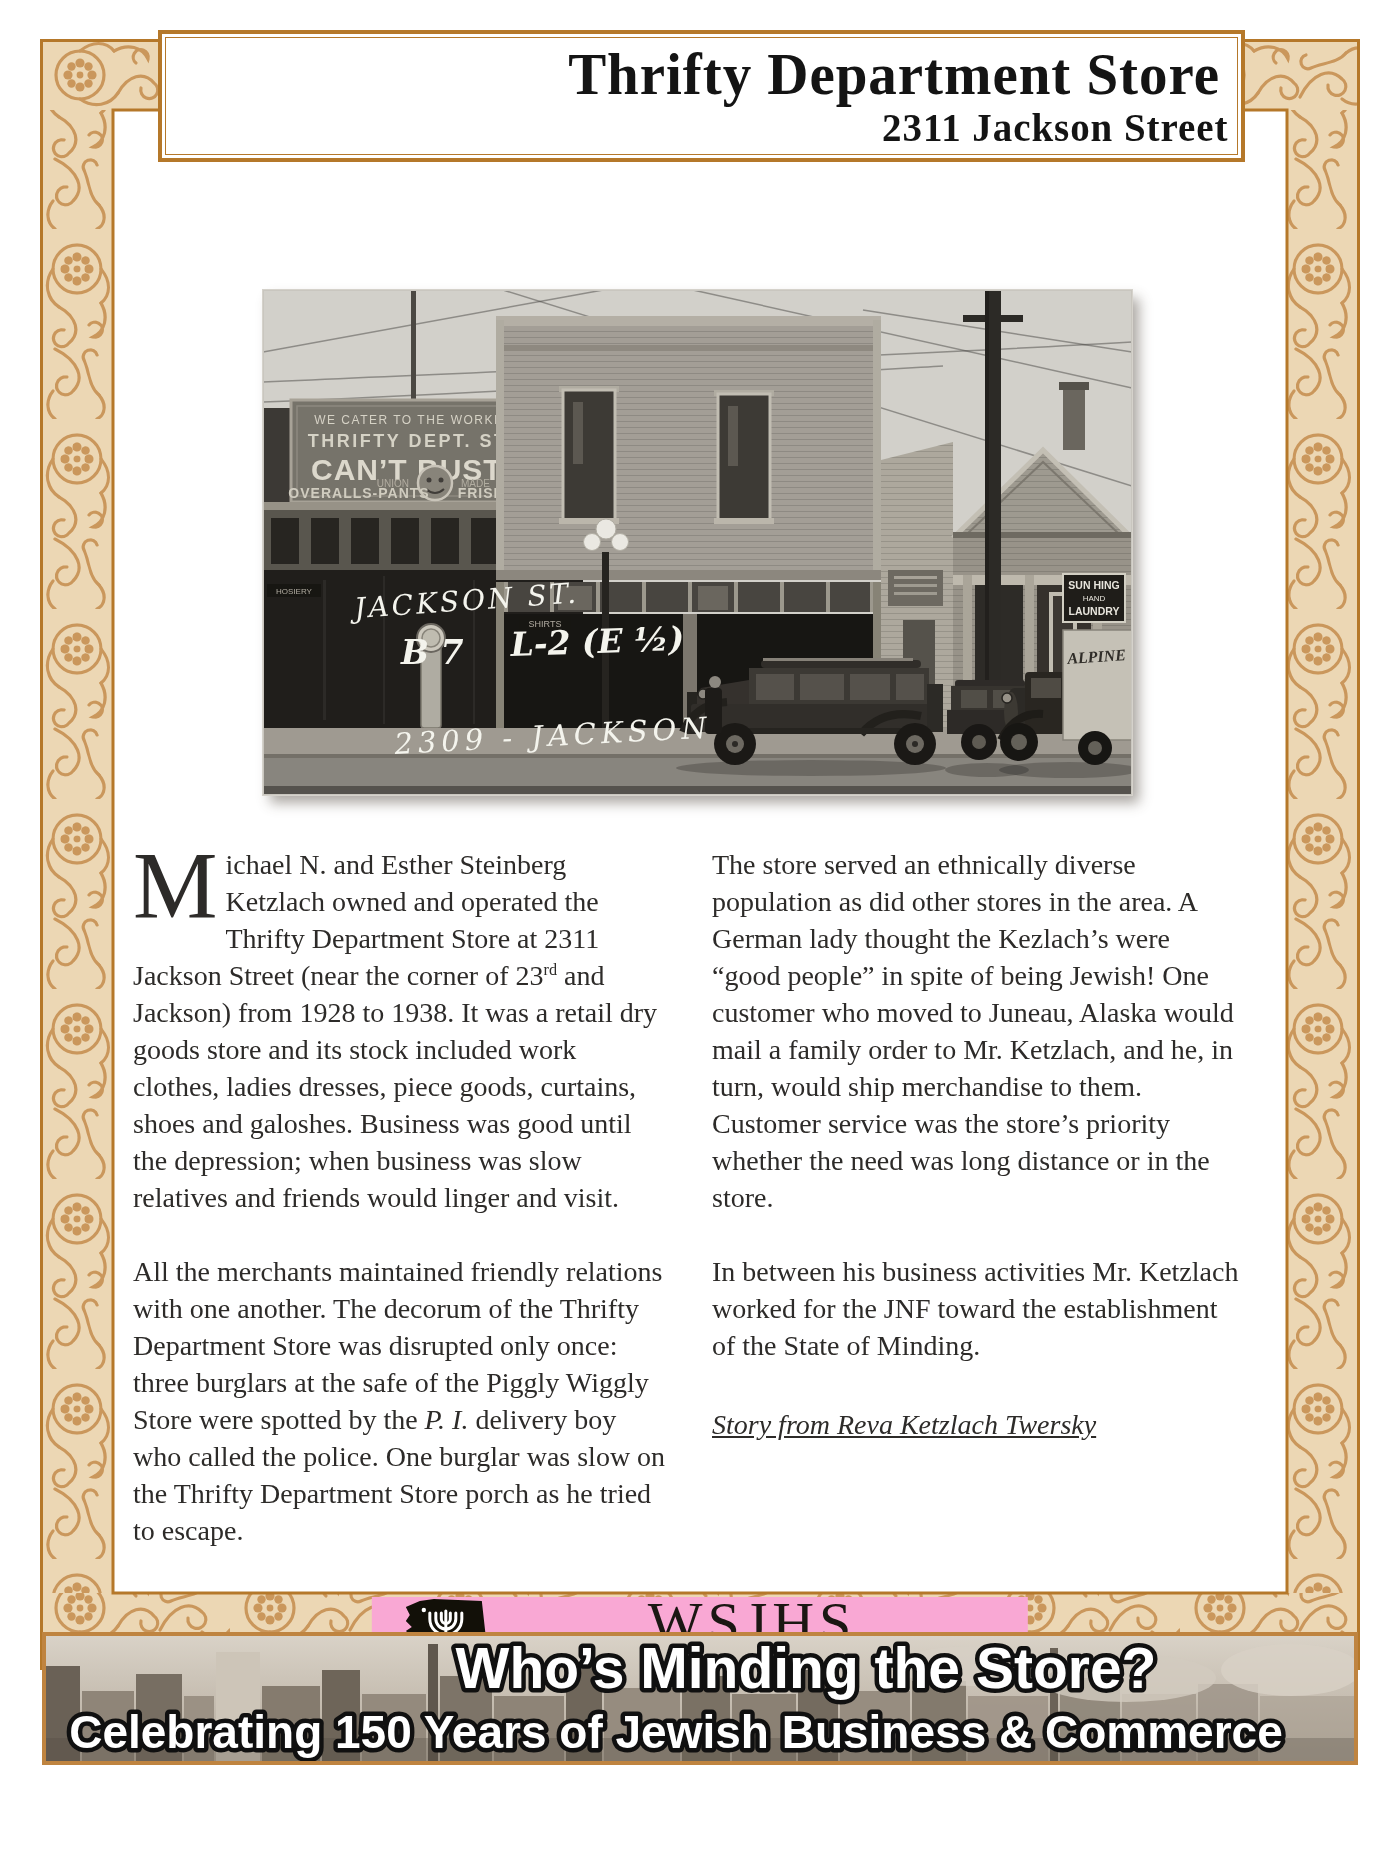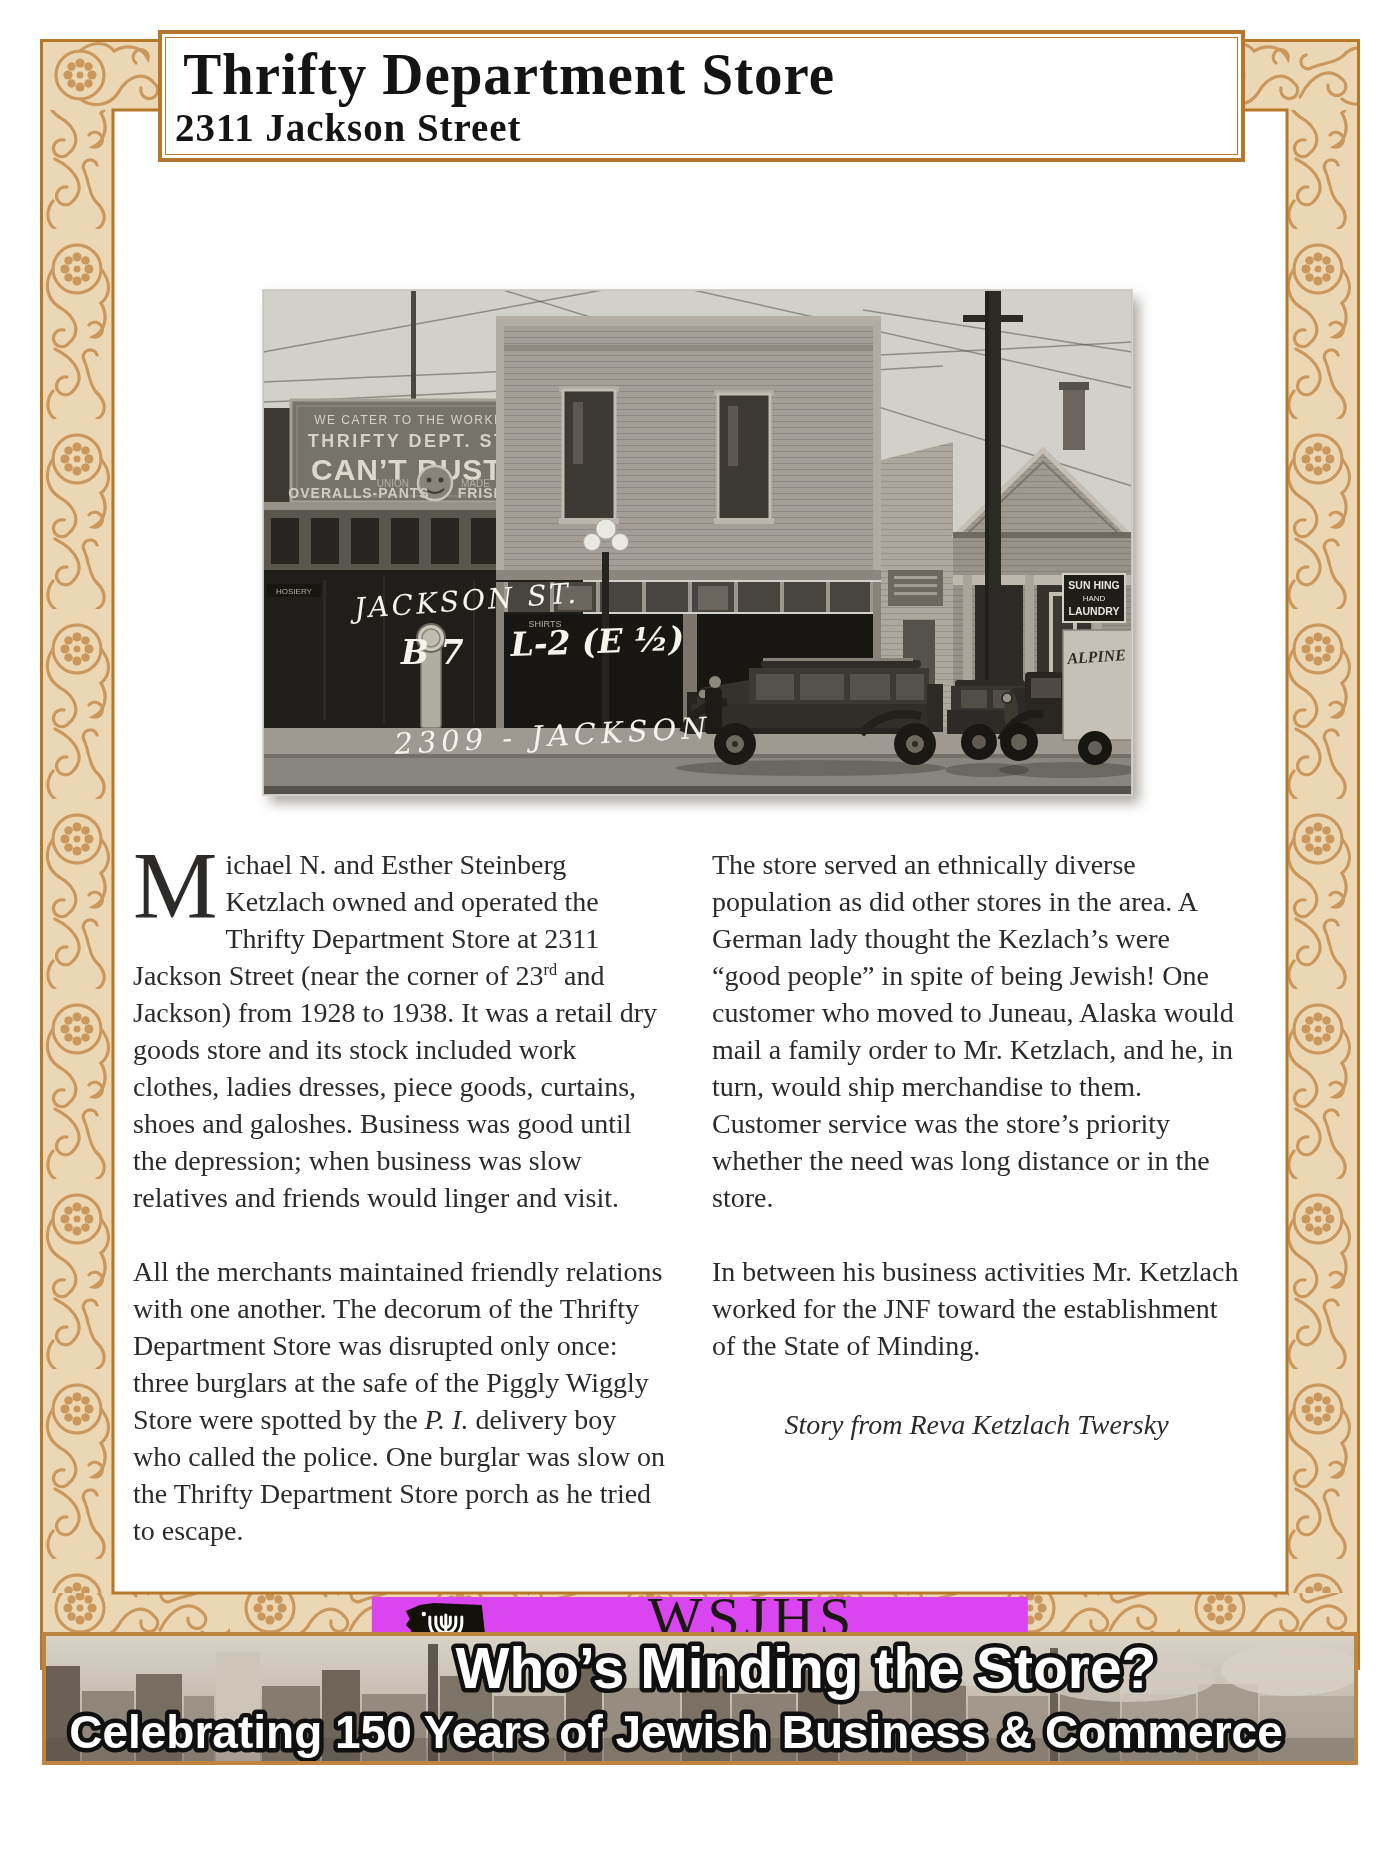--- a/index.html
+++ b/index.html
@@ -6,43 +6,43 @@
   .page{position:relative;width:1400px;height:1867px;background:#ffffff;overflow:hidden;
         font-family:"Liberation Serif",serif;}
 
   
   .frame{position:absolute;left:40px;top:39px;z-index:1;}
 
   
   .title-box{position:absolute;left:158px;top:30px;width:1087px;height:132px;
              background:#ffffff;border:4px solid #b5782a;box-sizing:border-box;z-index:3;}
   .title-inner{position:absolute;inset:3px;border:1px solid #b5782a;
-               display:flex;flex-direction:column;align-items:flex-start;justify-content:center;}
+               display:flex;flex-direction:column;align-items:flex-end;justify-content:center;}
   .title-inner h1{margin:0;font-size:60px;line-height:62px;font-weight:bold;color:#141414;
                   letter-spacing:1px;transform:scaleX(.95);}
   .title-inner h2{margin:0;font-size:41px;line-height:44px;font-weight:bold;color:#141414;
                   letter-spacing:1px;transform:scaleX(.95);}
 
   
   .photo{position:absolute;left:263px;top:290px;width:869px;height:505px;z-index:2;
          box-shadow:7px 8px 12px rgba(70,62,52,.45);outline:1px solid #d5d2cb;background:#d8d6d1;}
   .photo svg{display:block;}
 
   
   .columns{position:absolute;left:133px;top:846px;width:1112px;display:flex;gap:46px;z-index:2;
            color:#2d2b29;font-size:28px;line-height:37px;}
   .col{flex:1 1 0;}
   .col p{margin:0 0 37px 0;}
   .dropcap{float:left;font-size:95px;line-height:72px;padding:4px 8px 0 0;color:#2d2b29;}
   .col sup{font-size:.58em;line-height:0;vertical-align:super;text-align:right;}
-  .attribution{font-style:italic;text-align:center;margin-top:42px !important;padding-right:4px;}
+  .attribution{font-style:italic;text-align:left;margin-top:42px !important;padding-right:4px;text-decoration:underline;}
 
   
   .wsjhs{position:absolute;left:50%;top:1597px;transform:translateX(-50%);height:68px;z-index:2;
-         background:#d946ef;display:flex;align-items:flex-end;gap:16px;padding:0 28px;}
+         background:#f9a8d4;display:flex;align-items:flex-start;gap:16px;padding:0 28px;}
   .wsjhs-text{display:flex;flex-direction:column;align-items:center;}
   .acronym{font-size:58px;line-height:52px;letter-spacing:5px;color:#1b1713;font-family:"Liberation Serif",serif;}
   .orgname{font-size:26px;font-weight:bold;letter-spacing:.4px;color:#1b1713;margin-top:-9px;white-space:nowrap;}
 
   
   .banner{position:absolute;left:42px;top:1632px;width:1316px;height:133px;box-sizing:border-box;
           border:4px solid #bf8440;z-index:2;overflow:hidden;background:#c9c1b5;}
   .banner svg{display:block;}
   .banner-text{font-family:"Liberation Sans",sans-serif;font-weight:bold;fill:#ffffff;
                stroke:#101010;stroke-linejoin:round;paint-order:stroke;}

